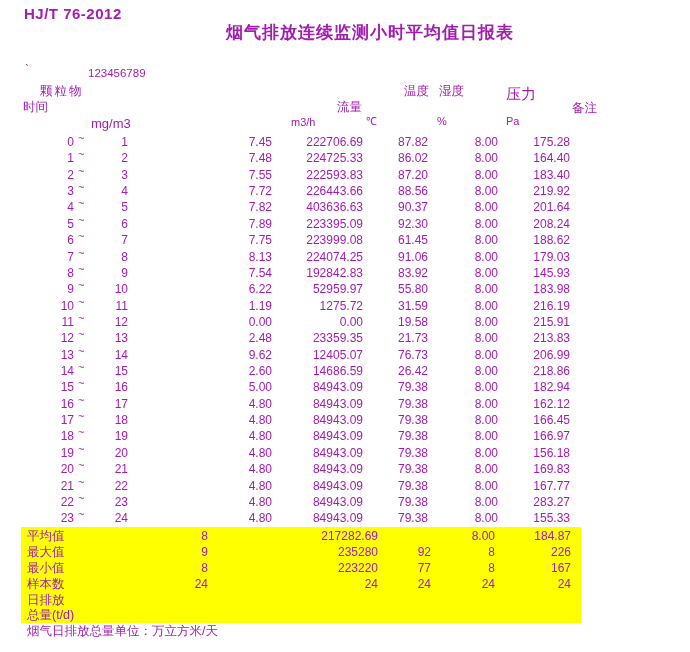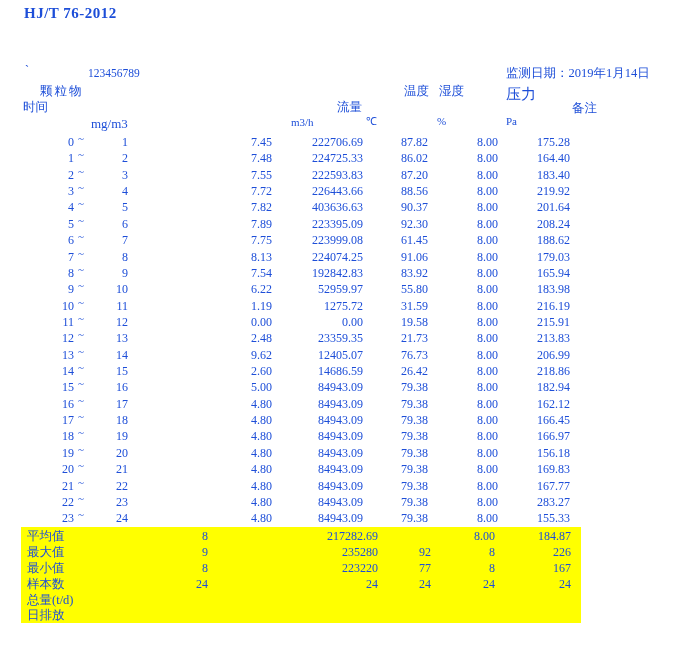--- a/index.html
+++ b/index.html
@@ -1,17 +1,17 @@
 <!DOCTYPE html>
 <html><head>
 <meta charset="utf-8">
 <style>
   html,body{margin:0;padding:0;background:#fff;}
   .page{position:relative;width:690px;height:652px;background:#ffffff;
-        font-family:Liberation Serif, serif;font-size:12px;color:#1d4ed8;overflow:hidden;}
+        font-family:Liberation Sans, sans-serif;font-size:12px;color:#a21caf;overflow:hidden;}
   .abs{position:absolute;white-space:pre;}
   .standard{left:24px;top:5px;font-size:15px;font-weight:bold;letter-spacing:0.5px;}
   .title{left:226px;top:21px;font-size:17px;font-weight:bold;letter-spacing:1px;}
   .plant{left:24px;top:51px;font-size:12.5px;}
   .tick{left:25px;top:63px;font-size:12px;}
   .code{left:88px;top:67px;font-size:11.5px;}
   .date{left:506px;top:65px;font-size:12.5px;}
   .h-part{left:40px;top:83px;font-size:12.5px;letter-spacing:2px;}
   .h-flow{left:337px;top:83px;font-size:12.5px;margin-top:16px;}
   .h-temp{left:404px;top:83px;font-size:12.5px;}
@@ -43,23 +43,23 @@
   .s-flow{left:257px;width:100px;}
   .s-temp{left:310px;width:100px;}
   .s-hum{left:374px;width:100px;}
   .s-press{left:450px;width:100px;}
 </style>
 </head>
 <body>
 
 <div class="page">
   <div class="abs standard">HJ/T 76-2012</div>
+  <div class="abs title">烟气排放连续监测小时平均值日报表</div>
   <div class="abs tick">`</div>
   <div class="abs code">123456789</div>
-  <div class="abs date">监测日期：2019年1月14日</div>
 
   <div class="abs h-part">颗粒物</div>
   <div class="abs h-flow">流量</div>
   <div class="abs h-temp">温度</div>
   <div class="abs h-hum">湿度</div>
   <div class="abs h-press">压力</div>
   <div class="abs h-time">时间</div>
   <div class="abs h-remark">备注</div>
 
   <div class="abs u-part">mg/m3</div>
@@ -158,21 +158,21 @@
   </div>
 
   <div class="trow">
     <span class="cell c-from">8</span>
     <span class="cell c-tilde">~</span>
     <span class="cell c-to">9</span>
     <span class="cell c-dust">7.54</span>
     <span class="cell c-flow">192842.83</span>
     <span class="cell c-temp">83.92</span>
     <span class="cell c-hum">8.00</span>
-    <span class="cell c-press">165.94</span>
+    <span class="cell c-press">145.93</span>
   </div>
 
   <div class="trow">
     <span class="cell c-from">9</span>
     <span class="cell c-tilde">~</span>
     <span class="cell c-to">10</span>
     <span class="cell c-dust">6.22</span>
     <span class="cell c-flow">52959.97</span>
     <span class="cell c-temp">55.80</span>
     <span class="cell c-hum">8.00</span>
@@ -365,31 +365,39 @@
   <div class="srow">
     <span class="s-label">样本数</span>
     <span class="cell s-dust">24</span>
     <span class="cell s-flow">24</span>
     <span class="cell s-temp">24</span>
     <span class="cell s-hum">24</span>
     <span class="cell s-press">24</span>
   </div>
 
   <div class="srow">
+    <span class="s-label">日排放</span>
+    <span class="cell s-dust"></span>
+    <span class="cell s-flow"></span>
+    <span class="cell s-temp"></span>
+    <span class="cell s-hum"></span>
+    <span class="cell s-press"></span>
+  </div>
+
+  <div class="srow">
     <span class="s-label">总量(t/d)</span>
     <span class="cell s-dust"></span>
     <span class="cell s-flow"></span>
     <span class="cell s-temp"></span>
     <span class="cell s-hum"></span>
     <span class="cell s-press"></span>
   </div>
 
   <div class="srow">
-    <span class="s-label">日排放</span>
+    <span class="s-label">烟气日排放总量单位：万立方米/天</span>
     <span class="cell s-dust"></span>
     <span class="cell s-flow"></span>
     <span class="cell s-temp"></span>
     <span class="cell s-hum"></span>
     <span class="cell s-press"></span>
   </div>
-
 </div>
 </div>
 
 </body></html>

